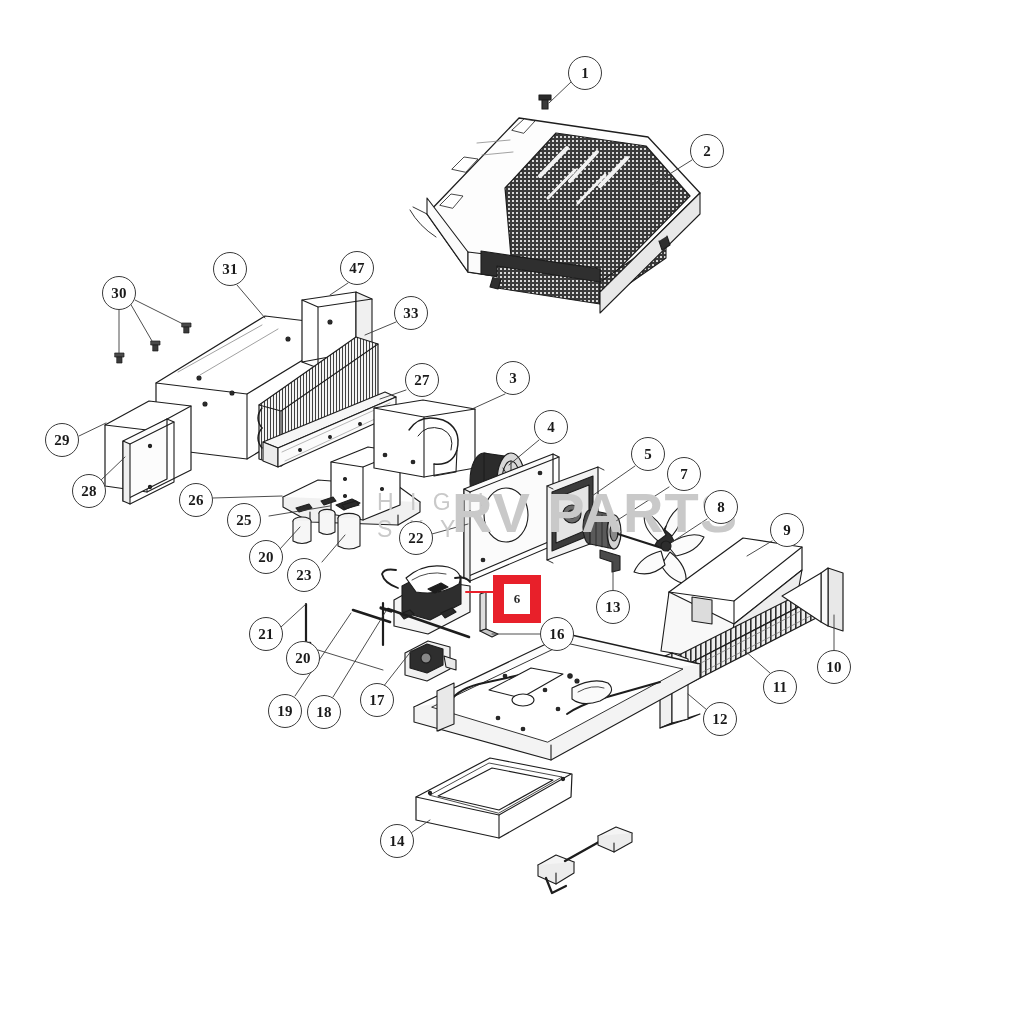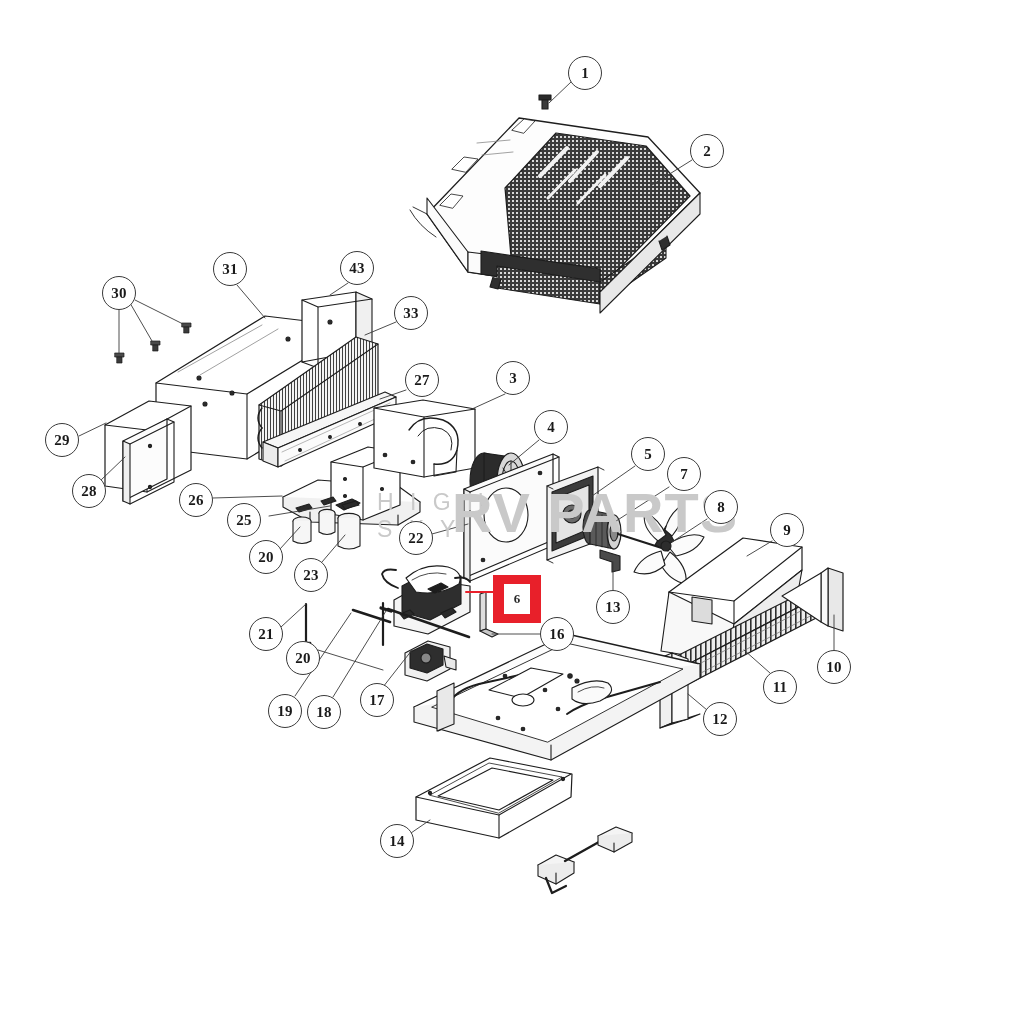--- a/index.html
+++ b/index.html
@@ -525,30 +525,30 @@
       <div class="callout" style="left: 720px; top: 719px;">12</div>
       <div class="callout" style="left: 613px; top: 607px;">13</div>
       <div class="callout" style="left: 397px; top: 841px;">14</div>
       <div class="callout" style="left: 557px; top: 634px; text-align: center;">16</div>
       <div class="callout" style="left: 377px; top: 700px;">17</div>
       <div class="callout" style="left: 324px; top: 712px;">18</div>
       <div class="callout" style="left: 285px; top: 711px;">19</div>
       <div class="callout" style="left: 303px; top: 658px;">20</div>
       <div class="callout" style="left: 266px; top: 634px;">21</div>
       <div class="callout" style="left: 416px; top: 538px;">22</div>
-      <div class="callout" style="left: 311px; top: 575px; text-align: center;">23</div>
+      <div class="callout" style="left: 304px; top: 575px; text-align: center;">23</div>
       <div class="callout" style="left: 266px; top: 557px;">20</div>
       <div class="callout" style="left: 244px; top: 520px;">25</div>
       <div class="callout" style="left: 196px; top: 500px;">26</div>
       <div class="callout" style="left: 422px; top: 380px;">27</div>
       <div class="callout" style="left: 89px; top: 491px;">28</div>
       <div class="callout" style="left: 62px; top: 440px;">29</div>
       <div class="callout" style="left: 119px; top: 293px;">30</div>
       <div class="callout" style="left: 230px; top: 269px;">31</div>
-      <div class="callout" style="left: 357px; top: 268px;">43</div>
+      <div class="callout" style="left: 357px; top: 268px;">47</div>
       <div class="callout" style="left: 411px; top: 313px;">33</div>
     </div>
 
   <div class="callout-highlight-box" id="highlight-box" style="left: 517px; top: 599px; background: rgb(232, 32, 42);">
     <div class="inner">6</div>
   </div>
 
 </div>
 
 </body></html>

